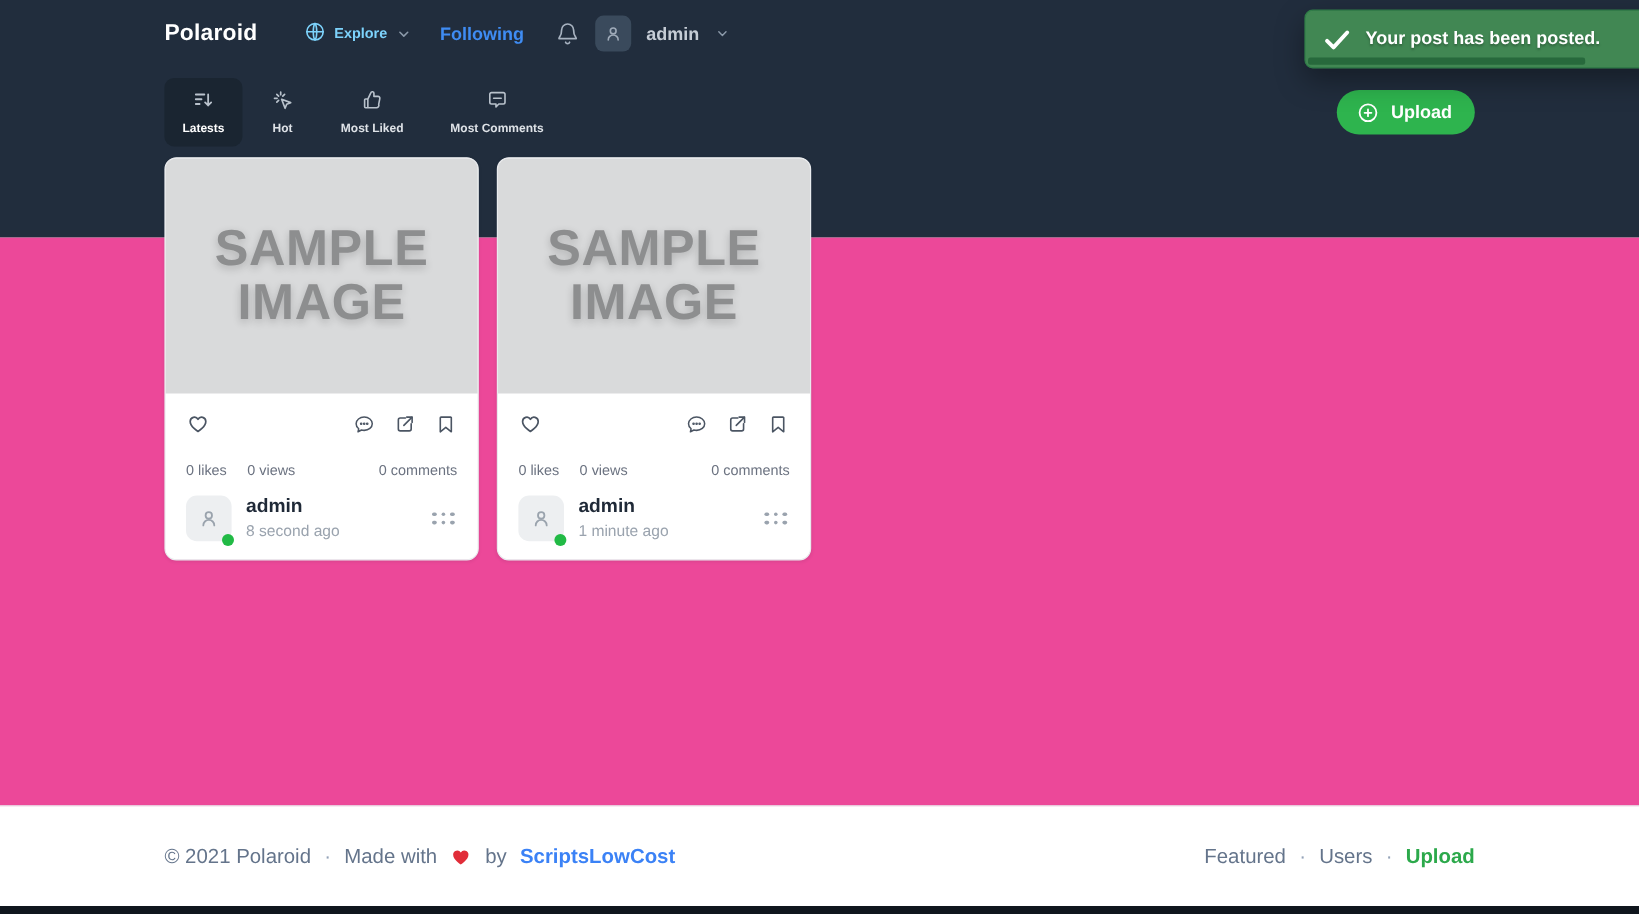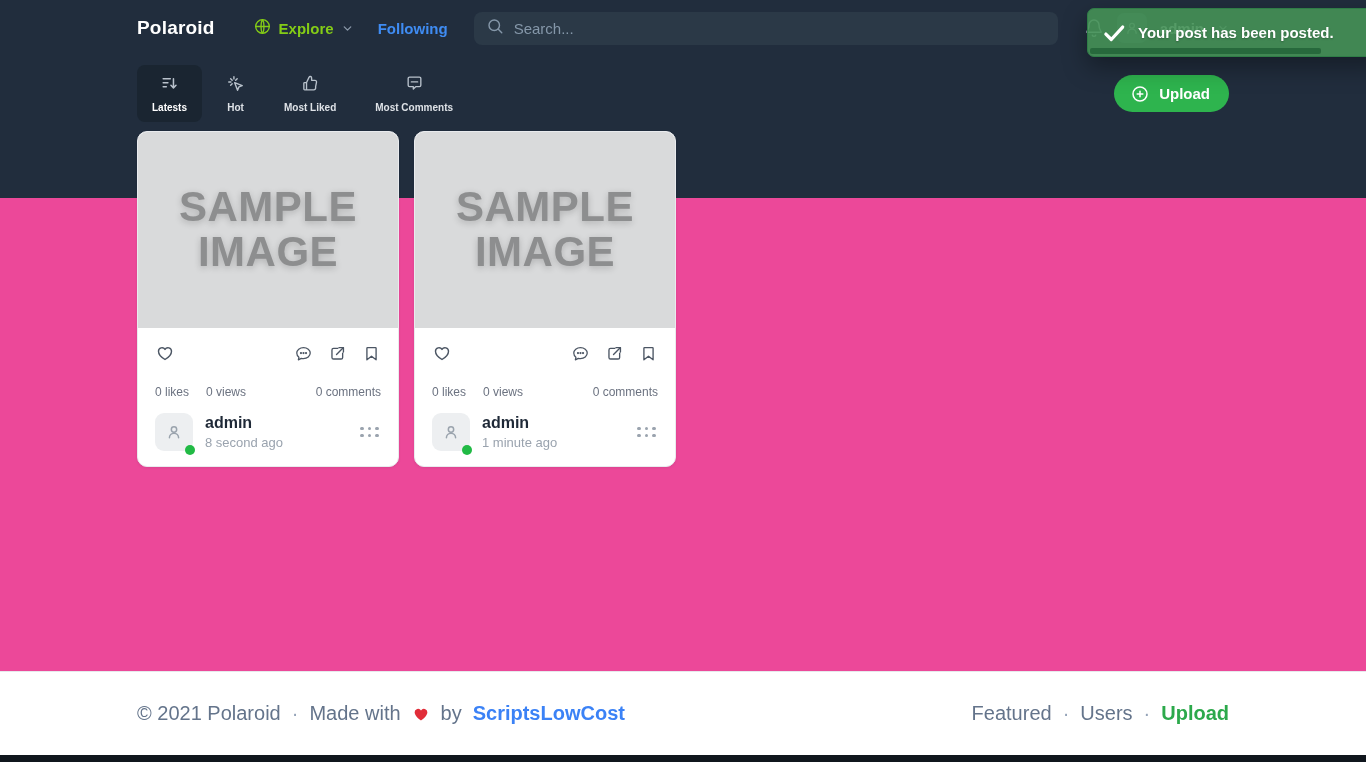--- a/index.html
+++ b/index.html
@@ -10,21 +10,21 @@
     position:relative;
     overflow:hidden;
   }
   .container { width:1092px; margin:0 auto; }
 
   
   .hero { height:198px; background:#212d3d; }
 
   .navbar { height:56px; display:flex; align-items:center; }
   .brand { color:#ffffff; font-size:19px; font-weight:700; letter-spacing:.2px; cursor:pointer; }
-  .nav-explore { margin-left:38px; display:flex; align-items:center; gap:7px; color:#84cc16; font-weight:600; font-size:15px; cursor:pointer; }
+  .nav-explore { margin-left:38px; display:flex; align-items:center; gap:7px; color:#7dd3fc; font-weight:600; font-size:12px; cursor:pointer; }
   .nav-explore svg.chev { width:13px; height:13px; color:#8b99a9; }
   .nav-following { margin-left:24px; color:#3f8cf3; font-weight:600; font-size:15px; text-decoration:none; cursor:pointer; }
   .searchbox { flex:1; margin-left:26px; height:33px; background:#2b3947; border-radius:8px; display:flex; align-items:center; padding:0 12px; gap:10px; color:#8597a9; }
   .searchbox input { flex:1; background:transparent; border:0; outline:0; color:#dbe2ea; font-size:15px; font-family:inherit; }
   .searchbox input::placeholder { color:#8597a9; }
   .nav-right { display:flex; align-items:center; gap:13px; margin-left:26px; color:#a7b2c0; }
   .avatar-sm { width:30px; height:30px; border-radius:7px; background:#3a4a5c; display:flex; align-items:center; justify-content:center; color:#9fabb9; }
   .nav-username { color:#c6cdd6; font-size:15px; font-weight:600; }
   .icon18 { width:18px; height:18px; } .icon20 { width:20px; height:20px; } .icon19 { width:19px; height:19px; }
 
@@ -53,21 +53,21 @@
   .avatar-wrap { position:relative; width:38px; height:38px; cursor:pointer; }
   .avatar { width:38px; height:38px; border-radius:9px; background:#edeff1; display:flex; align-items:center; justify-content:center; color:#9aa3ad; }
   .online-dot { position:absolute; right:-2px; bottom:-4px; width:10px; height:10px; border-radius:50%; background:#21ba45; }
   .user-name { font-size:16px; font-weight:700; color:#1f2937; cursor:pointer; }
   .user-time { font-size:13px; color:#9aa3ae; margin-top:3px; }
   .dots { margin-left:auto; display:grid; grid-template-columns:repeat(3,4px); gap:3.5px; cursor:pointer; padding:6px 2px; }
   .dots i { width:3.5px; height:3.5px; background:#9aa3ae; border-radius:50%; }
 
   
   footer { height:83px; background:#ffffff; display:flex; align-items:center; }
-  .footer-inner { display:flex; align-items:center; color:#64748b; font-size:20px; }
+  .footer-inner { display:flex; align-items:center; color:#64748b; font-size:17px; }
   .f-left, .f-right { display:flex; align-items:center; gap:11px; }
   .f-right { margin-left:auto; }
   .sep { color:#94a3b8; }
   .f-link-blue { color:#3b82f6; font-weight:700; cursor:pointer; }
   .f-link-green { color:#2ca94b; font-weight:700; cursor:pointer; }
   .f-link { color:#64748b; cursor:pointer; }
   .heart-red { width:18px; height:18px; color:#e12d39; }
   .bottom-bar { height:7px; background:#10161d; }
 
   
@@ -96,29 +96,20 @@
             </svg>
         </span>
         <span>Explore</span>
         <svg class="chev" viewBox="0 0 24 24" fill="none" stroke="currentColor" stroke-width="2.4" stroke-linecap="round" stroke-linejoin="round">
             <path d="M6 9l6 6 6-6"></path>
           </svg>
       </div>
 
       <a class="nav-following">Following</a>
 
-      <div class="searchbox">
-        <span>
-          <svg class="icon18" viewBox="0 0 24 24" fill="none" stroke="currentColor" stroke-width="1.9" stroke-linecap="round">
-              <circle cx="11" cy="11" r="7"></circle>
-              <path d="M21 21l-4.6-4.6"></path>
-            </svg>
-        </span>
-        <input type="text" placeholder="Search..." style="">
-      </div>
 
       <div class="nav-right">
         <span style="display:flex;cursor:pointer;">
           <svg class="icon20" viewBox="0 0 24 24" fill="none" stroke="currentColor" stroke-width="1.7" stroke-linecap="round" stroke-linejoin="round">
               <path d="M18 8.4a6 6 0 0 0-12 0c0 6.6-2.6 6.6-2.6 8.6h17.2c0-2-2.6-2-2.6-8.6"></path>
               <path d="M10 20.6a2.1 2.1 0 0 0 4 0"></path>
             </svg>
         </span>
         <span class="avatar-sm">
           <svg class="icon18" viewBox="0 0 24 24" fill="none" stroke="currentColor" stroke-width="1.8" stroke-linecap="round">

